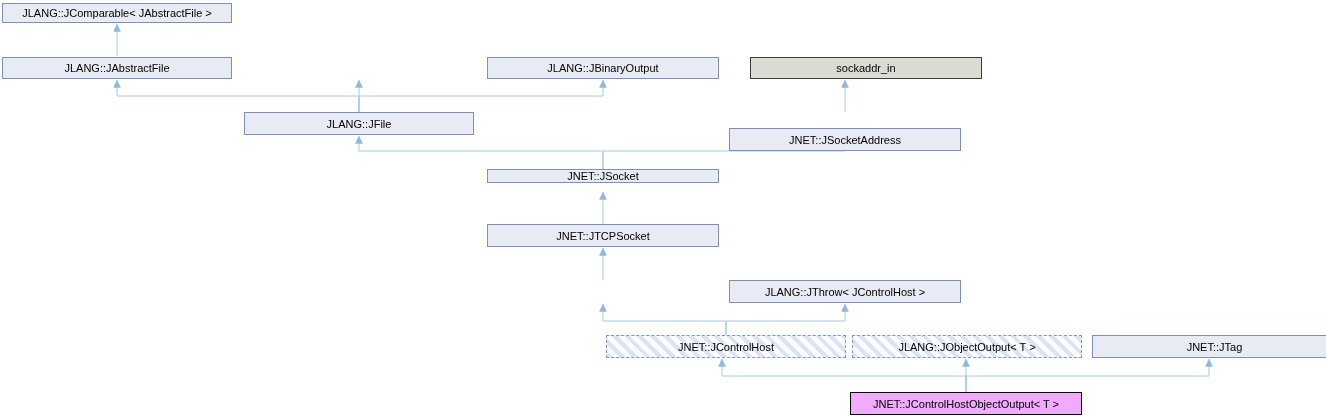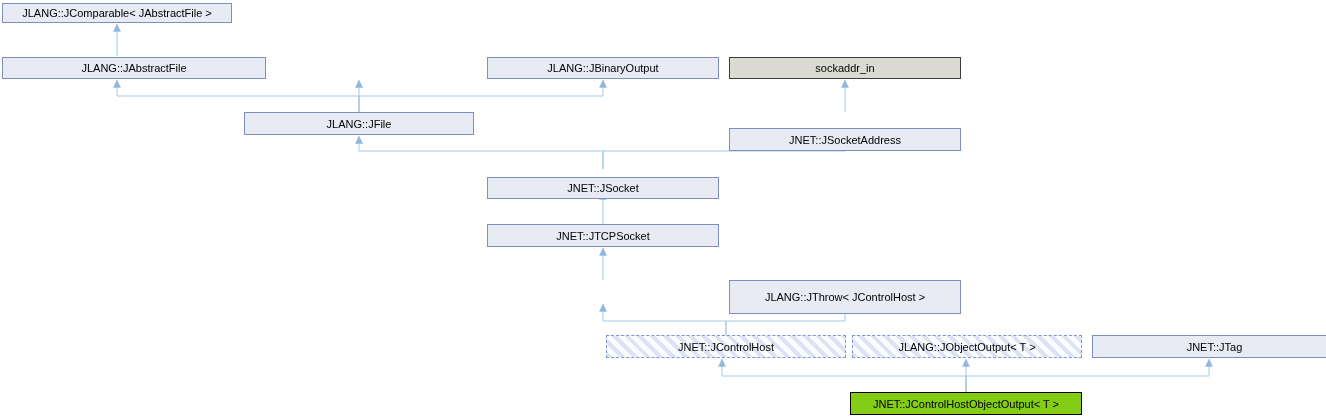--- a/index.html
+++ b/index.html
@@ -42,23 +42,24 @@
     display: flex;
     align-items: center;
     justify-content: center;
     white-space: nowrap;
     overflow: hidden;
     z-index: 1;
   }
   .node.struct {
     background: #dbdbd3;
     border-color: #3c3c3c;
+    margin-left: 21px;
   }
   .node.current {
-    background: #84cc16;
+    background: #f0abfc;
     border: 1.5px solid #000000;
   }
   .node.dashed {
     border: 1px dashed #7f97cf;
     background: repeating-linear-gradient(
       45deg,
       #dde3f4 0px, #dde3f4 4px,
       #fbfcfe 4px, #fbfcfe 9px
     );
   }
@@ -122,37 +123,37 @@
       <path class="arrow" d="M722 359 l-3.5 7.5 l7 0 z"></path>
     </g>
     <g>
       <path class="line" d="M966 392 V376 H1209 V366"></path>
       <path class="arrow" d="M1209 359 l-3.5 7.5 l7 0 z"></path>
     </g>
   </svg>
 
   <div class="node" style="left:2px; top:3px; width:230px; height:20px">JLANG::JComparable&lt; JAbstractFile &gt;</div>
 
-  <div class="node" style="left:2px; top:57px; width:264px; height:22px">JLANG::JAbstractFile</div>
+  <div class="node" style="left:2px; top:57px; width:230px; height:22px">JLANG::JAbstractFile</div>
 
 
   <div class="node" style="left:487px; top:57px; width:232px; height:22px">JLANG::JBinaryOutput</div>
 
   <div class="node struct" style="left:729px; top:57px; width:232px; height:22px">sockaddr_in</div>
 
   <div class="node" style="left:244px; top:112px; width:230px; height:23px">JLANG::JFile</div>
 
   <div class="node" style="left:729px; top:128px; width:232px; height:23px">JNET::JSocketAddress</div>
 
-  <div class="node" style="left:487px; top:177px; width:232px; height:22px">JNET::JSocket</div>
+  <div class="node" style="left:487px; top:169px; width:232px; height:14px">JNET::JSocket</div>
 
   <div class="node" style="left:487px; top:224px; width:232px; height:23px">JNET::JTCPSocket</div>
 
 
-  <div class="node" style="left:729px; top:280px; width:232px; height:34px">JLANG::JThrow&lt; JControlHost &gt;</div>
+  <div class="node" style="left:729px; top:280px; width:232px; height:23px">JLANG::JThrow&lt; JControlHost &gt;</div>
 
   <div class="node dashed" style="left:606px; top:335px; width:240px; height:23px">JNET::JControlHost</div>
 
   <div class="node dashed" style="left:852px; top:335px; width:230px; height:23px">JLANG::JObjectOutput&lt; T &gt;</div>
 
   <div class="node" style="left:1092px; top:335px; width:245px; height:23px">JNET::JTag</div>
 
   <div class="node current" style="left:850px; top:392px; width:232px; height:23px">JNET::JControlHostObjectOutput&lt; T &gt;</div>
 
 </div>

